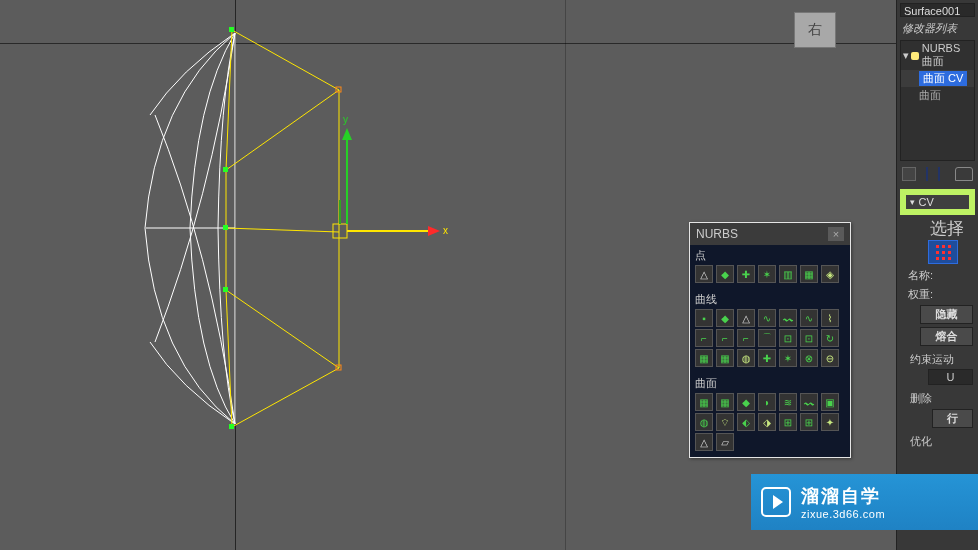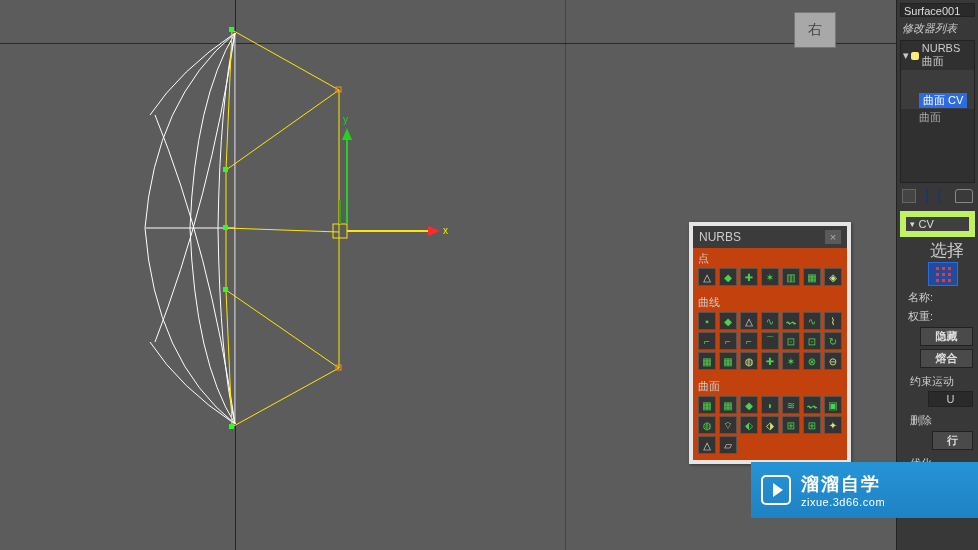--- a/index.html
+++ b/index.html
@@ -17,53 +17,53 @@
 .side-panel { position:absolute; top:0; right:0; width:82px; height:550px; background:#383838; border-left:1px solid #222; padding:3px 3px 0 3px; }
 .panel-field { width:100%; height:14px; background:#2a2a2a; color:#ddd; padding:1px 3px; margin-bottom:4px; border:1px solid #222; font-size:11px; }
 .panel-label { font-size:11px; color:#ccc; margin:4px 0 2px 2px; display:block;font-style:italic;}
 .mod-list { background:#303030; border:1px solid #222; margin-top:4px;}
 .mod-row { display:flex; align-items:center; padding:1px 2px; font-size:11px;}
 .mod-row.top { background:#303030; }
 .mod-row .arrow { width:10px; color:#ccc; }
 .mod-row .bulb { width:10px; height:8px; background:#ffea7a; border-radius:2px; margin-right:3px;}
 .mod-sub { padding-left:18px; color:#aaa;}
 .mod-sub.sel { color:#fff; background:#3c3c3c;}
-.mod-sub.sel span { display:inline-block; padding:0 4px; background:#2d6cdf;margin-top:22px;}
+.mod-sub.sel span { display:inline-block; padding:0 4px; background:#2d6cdf;}
 .mod-spacer { height:56px;}
 
 .pin-row { display:flex; align-items:center; gap:6px; margin:6px 2px 0 2px;}
 .pin-row .tool-ic { width:14px; height:14px; background:#444; border:1px solid #666;}
 .pin-row .vbar { width:2px; height:14px; background:#236; margin-left:4px;}
 .pin-row .tog  { width:18px; height:14px; border:1px solid #888; border-radius:3px 3px 0 0; margin-left:auto; background:#3a3a3a;}
 
 .section-head { background:#3f3f3f; border:6px solid #bef264; margin-top:8px; padding:1px 4px; font-size:11px; color:#ddd; display:flex; align-items:center;}
 .section-head::before { content:"▾"; font-size:9px; margin-right:4px;}
 .section-body { padding:2px 2px 0 6px;}
 .sub-label { font-size:17px; color:#ccc; margin:2px 0 8px 24px;}
 .icon-big { width:30px; height:24px; border:1px solid #2d6cdf; background:#1f4d9c; margin-left:22px; display:flex; align-items:center; justify-content:center; position:relative;}
 .dot-grid { display:grid; grid-template-columns:repeat(3,3px); gap:3px;}
 .dot-grid i { width:3px; height:3px; background:#ff3030; display:block;}
 .name-row, .wt-row { display:flex; align-items:center; font-size:11px; color:#ccc; margin:4px 0 0 2px;}
 .panel-btn { background:#4a4a4a; border:1px solid #222; color:#ddd; font-size:11px; padding:1px 0; text-align:center; margin:3px 0 0 14px;font-weight:bold;}
 .sub-title { font-size:11px; color:#ccc; margin:6px 0 2px 4px; display:block;}
 .u-input { background:#2a2a2a; border:1px solid #222; color:#ccc; text-align:center; padding:1px 0; margin-left:22px; font-size:11px;}
 
 
-.nurbs-panel { position:absolute; top:222px; left:689px; width:162px; background:#c2410c; border:4px solid #e5e5e5; box-shadow:1px 1px 3px rgba(0,0,0,0.4);}
+.nurbs-panel { position:absolute; top:222px; left:689px; width:162px; background:#0f172a; border:1px solid #e5e5e5; box-shadow:1px 1px 3px rgba(0,0,0,0.4);}
 .nurbs-title { display:flex; align-items:center; padding:4px 6px; font-size:12px; background:#3b3b3b;}
 .nurbs-title .close { margin-left:auto; width:16px; height:14px; background:#5a5a5a; display:flex; align-items:center; justify-content:center; color:#aaa; font-size:11px;}
 .nurbs-group { padding:1px 5px 4px 5px;}
 .nurbs-group .g-label { font-size:11px; color:#ccc; margin:2px 0 2px 0; display:block;}
 .icon-row { display:grid; grid-template-columns:repeat(7,18px); gap:3px; margin-bottom:2px;}
 .icon-row .ic { width:18px; height:18px; background:#333; border:1px solid #555; display:flex; align-items:center; justify-content:center; font-size:10px; color:#49d24d;}
 .icon-row .ic.lt { color:#c8e880;}
 .icon-row .ic.wt { color:#ddd;}
 
 
-.watermark { position:absolute; bottom:32px; left:751px; width:228px; height:56px; background:linear-gradient(#2594d6,#1f82c4); display:flex; align-items:center; padding:4px 10px;}
+.watermark { position:absolute; bottom:20px; left:751px; width:228px; height:56px; background:linear-gradient(#2594d6,#1f82c4); display:flex; align-items:center; padding:4px 10px;}
 .watermark .play { width:30px; height:30px; border:2px solid #fff; border-radius:5px; display:flex; align-items:center; justify-content:center; margin-right:10px;}
 .watermark .play::after { content:""; border-left:10px solid #fff; border-top:7px solid transparent; border-bottom:7px solid transparent; margin-left:3px;}
 .watermark .txt { color:#fff;}
 .watermark .txt .big { font-size:18px; font-weight:bold; letter-spacing:2px;}
 .watermark .txt .url { font-size:11px; letter-spacing:0.5px;}
 </style>
 </head>
 <body>
 
 <div class="viewport">

